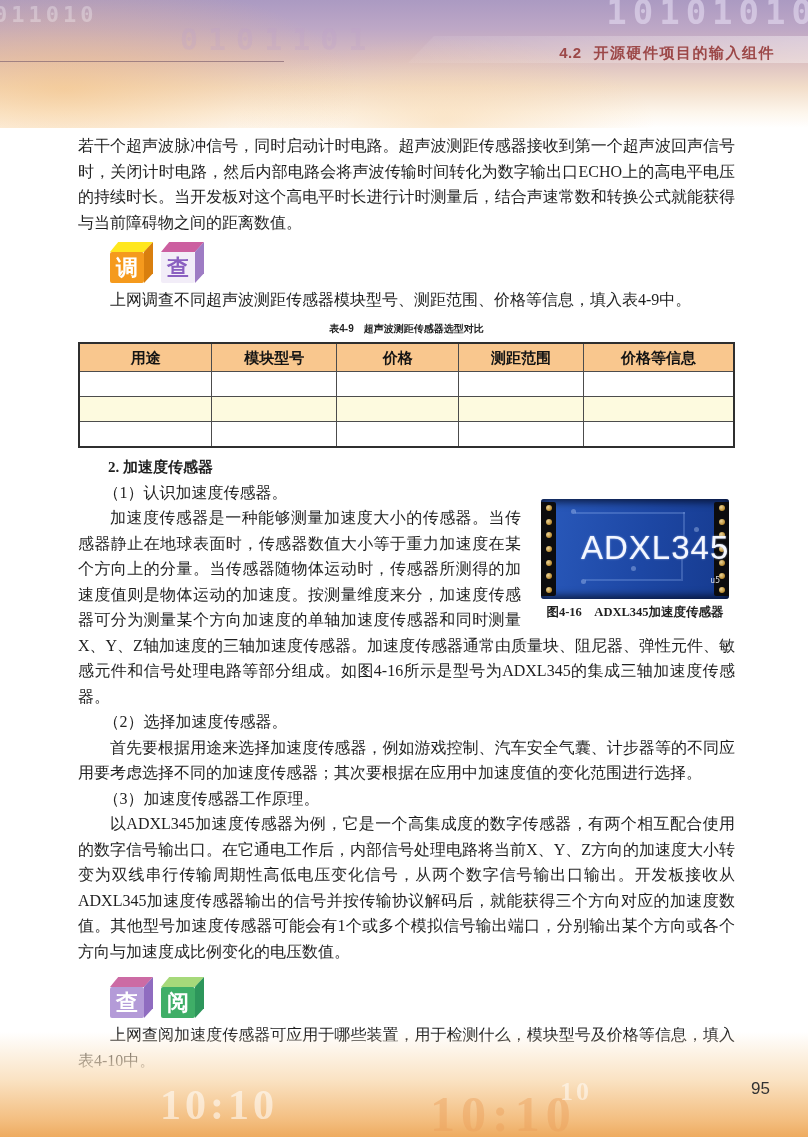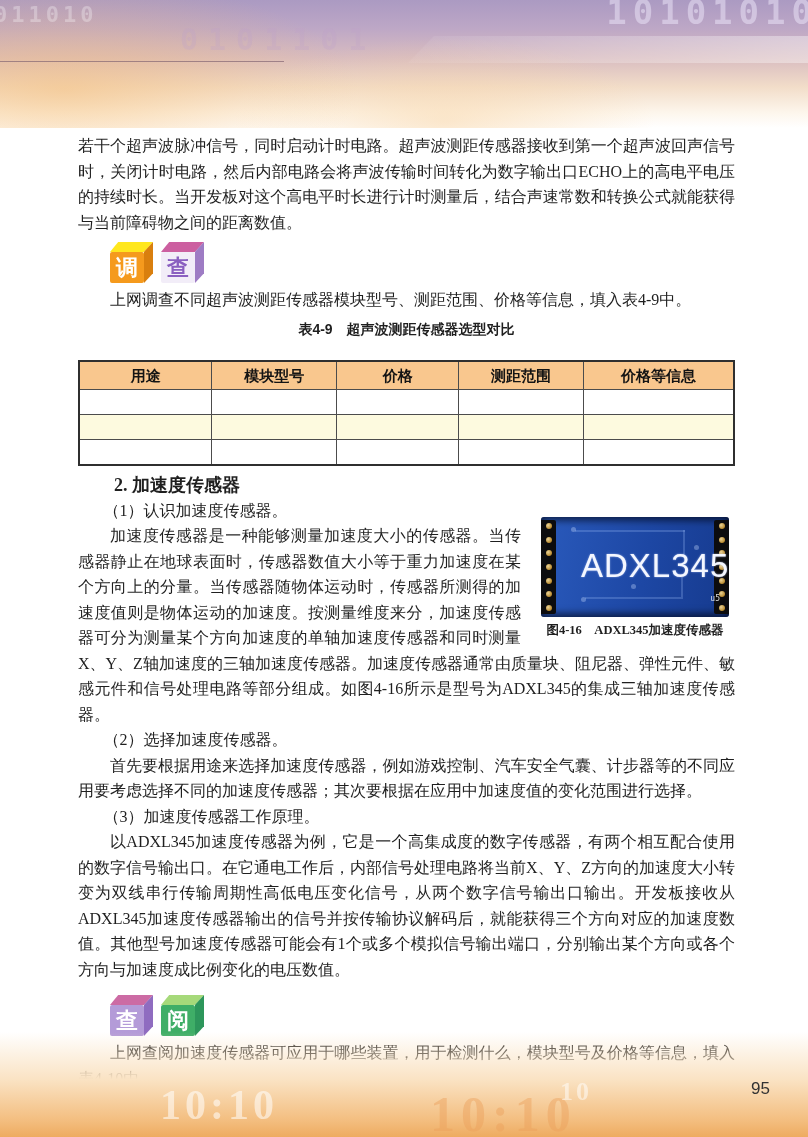--- a/index.html
+++ b/index.html
@@ -57,21 +57,21 @@
     position:absolute; right:38px; bottom:38px;
     font-family:"Liberation Sans","DejaVu Sans",sans-serif;
     font-size:17px; color:#333333;
   }
 
   
   .content { position:absolute; top:133px; left:78px; width:657px; font-size:16px; line-height:25.5px; text-align:justify; }
   .para { margin:0; }
   .para.indent { text-indent:2em; }
   .subline { text-indent:1.6em; }
-  .section-heading { font-weight:bold; font-size:18px; text-indent:2em; margin-top:6px; line-height:26px; }
+  .section-heading { font-weight:bold; font-size:15px; text-indent:2em; margin-top:6px; line-height:26px; }
 
   
   .badge-row { display:flex; gap:7px; margin:6px 0 4px 32px; height:42px; align-items:flex-end; }
   .cube { position:relative; width:44px; height:41px; }
   .cube-front {
     position:absolute; left:0; top:10px; width:34px; height:31px;
     display:flex; align-items:center; justify-content:center;
     font-family:"Liberation Sans","DejaVu Sans",sans-serif;
     font-size:22px; font-weight:bold; border-radius:2px;
   }
@@ -88,23 +88,23 @@
   .cube.c-cha2 .cube-front { background:#b49bd8; color:#ffffff; }
   .cube.c-cha2 .cube-top   { background:#cc6ba4; }
   .cube.c-cha2 .cube-right { background:#8f6cc0; }
   .cube.c-yue  .cube-front { background:#3fae67; color:#ffffff; }
   .cube.c-yue  .cube-top   { background:#a6d97a; }
   .cube.c-yue  .cube-right { background:#2d965b; }
 
   
   .table-title {
     text-align:center; font-family:"Liberation Sans","DejaVu Sans",sans-serif;
-    font-weight:bold; font-size:14px; margin-top:3px; line-height:26px; text-indent:0;
-  }
-  table.sel-table { width:100%; border-collapse:collapse; margin-top:18px; border:2px solid #2f2f2f; }
+    font-weight:bold; font-size:10px; margin-top:3px; line-height:26px; text-indent:0;
+  }
+  table.sel-table { width:100%; border-collapse:collapse; margin-top:0; border:2px solid #2f2f2f; }
   table.sel-table th, table.sel-table td { border:1.5px solid #4c4c4c; }
   table.sel-table th {
     background:#f9c78e; height:29px;
     font-family:"Liberation Sans","DejaVu Sans",sans-serif;
     font-size:15px; font-weight:bold; color:#141414; text-align:center;
   }
   table.sel-table td { height:25px; background:#ffffff; }
   table.sel-table tr.alt td { background:#fdfadf; }
   .col1{width:20.3%}.col2{width:19%}.col3{width:18.7%}.col4{width:19%}.col5{width:23%}
 
@@ -143,20 +143,23 @@
 <body>
 
 <div class="page">
 
   <div class="header-bg">
     <div class="hdr-binary b1">10101010</div>
     <div class="hdr-binary b2">0101101</div>
     <div class="hdr-binary b3">011010</div>
     <div class="header-band"></div>
     <div class="header-rule"></div>
+    <div class="header-title">
+      <span class="secnum">4.2</span><span>开源硬件项目的输入组件</span>
+    </div>
   </div>
 
   <div class="content">
 
     <p class="para">若干个超声波脉冲信号，同时启动计时电路。超声波测距传感器接收到第一个超声波回声信号时，关闭计时电路，然后内部电路会将声波传输时间转化为数字输出口ECHO上的高电平电压的持续时长。当开发板对这个高电平时长进行计时测量后，结合声速常数和转换公式就能获得与当前障碍物之间的距离数值。</p>
 
     <div class="badge-row">
       <div class="cube c-diao">
         <div class="cube-top"></div>
         <div class="cube-right"></div>

